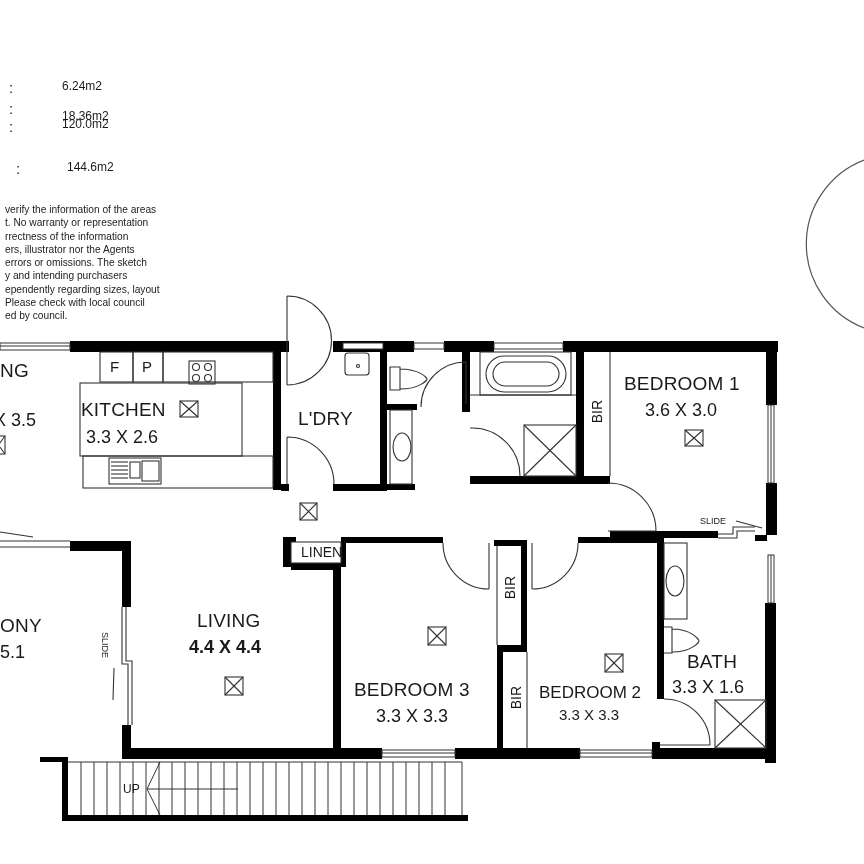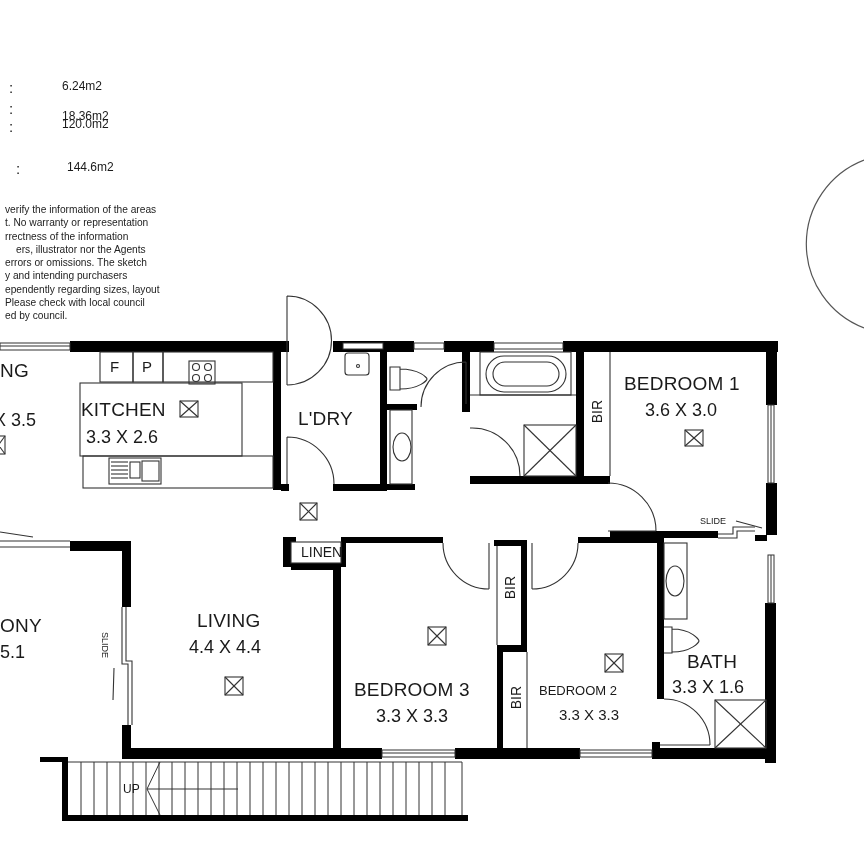--- a/index.html
+++ b/index.html
@@ -4,21 +4,21 @@
 <style>
   html, body { margin:0; padding:0; background:#ffffff; }
   body { width:864px; height:864px; position:relative; overflow:hidden; font-family:"Liberation Sans", sans-serif; color:#1a1a1a; }
   .abs { position:absolute; white-space:nowrap; }
   .area-colon { font-size:15px; }
   .area-val { font-size:12px; }
   .disclaimer { position:absolute; left:0; top:203px; font-size:10.2px; line-height:13.3px; color:#222; }
   .disclaimer div { white-space:nowrap; }
   .room-name { font-size:19px; letter-spacing:0.2px; text-align:center; }
   .room-dim { font-size:18px; text-align:center; }
-  .small-name { font-size:13px; text-align:center; }
+  .small-name { font-size:17px; text-align:center; }
   .small-dim { font-size:15px; text-align:center; }
   .label-sm { font-size:13px; }
   .tiny { font-size:9px; }
   svg.plan { position:absolute; left:0; top:0; }
   .vert { writing-mode:vertical-rl; transform:rotate(180deg); }
   .vert-down { writing-mode:vertical-rl; }
 </style>
 </head>
 <body>
 
@@ -30,21 +30,21 @@
   <span class="abs area-colon" style="left:9px;top:118px;">:</span>
   <span class="abs area-val" style="left:62px;top:117px;">120.0m2</span>
   <span class="abs area-colon" style="left:16px;top:160px;">:</span>
   <span class="abs area-val" style="left:67px;top:160px;">144.6m2</span>
 </div>
 
 <div class="disclaimer">
   <div style="padding-left:5px">verify the information of the areas</div>
   <div style="padding-left:5px">t. No warranty or representation</div>
   <div style="padding-left:5px">rrectness of the information</div>
-  <div style="padding-left:16px">ers, illustrator nor the Agents</div>
+  <div style="padding-left:5px">ers, illustrator nor the Agents</div>
   <div style="padding-left:5px">errors or omissions. The sketch</div>
   <div style="padding-left:5px">y and intending purchasers</div>
   <div style="padding-left:5px">ependently regarding sizes, layout</div>
   <div style="padding-left:5px">Please check with local council</div>
   <div style="padding-left:5px">ed by council.</div>
 </div>
 
 <svg class="plan" width="864" height="864" viewBox="0 0 864 864">
   <g fill="none" stroke="#333" stroke-width="1.2">
 
@@ -294,21 +294,21 @@
 <div class="abs vert label-sm" style="left:589px;top:400px;font-size:14px;">BIR</div>
 <div class="abs tiny" style="left:700px;top:516px;">SLIDE</div>
 
 <div class="abs label-sm" style="left:301px;top:544px;font-size:14px;">LINEN</div>
 
 <div class="abs room-name" style="left:0;top:615px;">ONY</div>
 <div class="abs room-dim" style="left:0;top:642px;">5.1</div>
 <div class="abs vert-down tiny" style="left:100px;top:632px;">SLIDE</div>
 
 <div class="abs room-name" style="left:197px;top:610px;">LIVING</div>
-<div class="abs room-dim" style="left:189px;top:637px;">4.4 X 4.4</div>
+<div class="abs room-dim" style="left:189px;top:637px;font-weight:bold;">4.4 X 4.4</div>
 
 <div class="abs vert label-sm" style="left:502px;top:576px;font-size:14px;">BIR</div>
 <div class="abs room-name" style="left:354px;top:679px;">BEDROOM 3</div>
 <div class="abs room-dim" style="left:376px;top:706px;">3.3 X 3.3</div>
 
 <div class="abs vert label-sm" style="left:508px;top:686px;font-size:14px;">BIR</div>
 <div class="abs small-name" style="left:539px;top:683px;">BEDROOM 2</div>
 <div class="abs small-dim" style="left:559px;top:706px;">3.3 X 3.3</div>
 
 <div class="abs room-name" style="left:687px;top:651px;">BATH</div>

